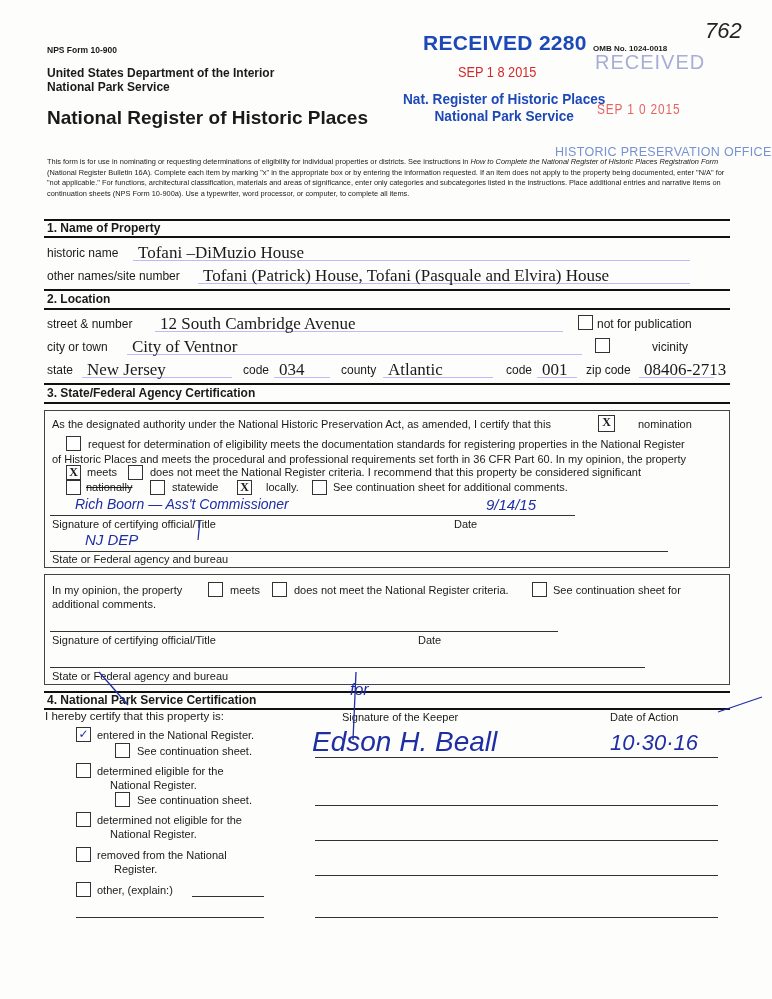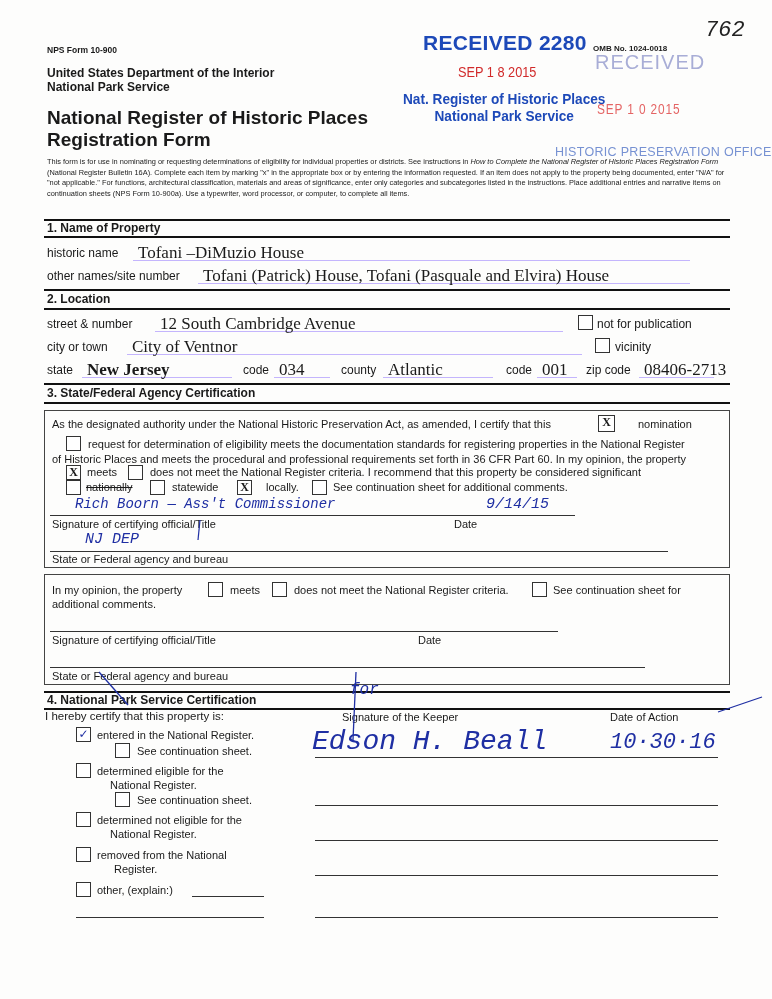--- a/index.html
+++ b/index.html
@@ -1,19 +1,19 @@
 <!DOCTYPE html>
 <html><head>
 <meta charset="utf-8">
 <style>
   * { box-sizing: border-box; margin: 0; padding: 0; }
   html, body { width: 772px; height: 999px; background: #fdfdfc; overflow: hidden; }
   body { position: relative; font-family: "Liberation Sans", sans-serif; color: #1a1a1a; }
   .abs { position: absolute; }
-  .hand { font-family: Liberation Mono, monospace; font-style: italic; color: #1f2fa3; }
+  .hand { font-family: Liberation Sans, sans-serif; font-style: italic; color: #1f2fa3; }
 
   .form-no { left: 47px; top: 45px; font-size: 8.5px; font-weight: bold; }
   .dept { left: 47px; top: 66px; font-size: 12px; font-weight: bold; line-height: 14px; }
   .title { left: 47px; top: 107px; font-size: 19px; font-weight: bold; line-height: 22px; }
   .omb { left: 593px; top: 44px; font-size: 8px; font-weight: bold; }
   .page-num { left: 705px; top: 18px; font-size: 22px; color: #222; }
 
   .stamp-received { left: 423px; top: 31px; font-size: 21px; font-weight: bold; color: #1d49b8; letter-spacing: 0.3px; }
   .stamp-date1 { left: 458px; top: 63px; font-size: 15px; color: #d12a2a; font-family: "Liberation Sans Narrow","Liberation Sans", sans-serif; transform: scaleX(0.85); transform-origin: left; }
   .stamp-nrhp { left: 403px; top: 90px; font-size: 15.5px; font-weight: bold; color: #1d49b8; line-height: 17px; text-align: center; transform: scaleX(0.88); transform-origin: left; }
@@ -38,21 +38,20 @@
 </head>
 <body>
 
 <div class="abs form-no">NPS Form 10-900</div>
 <div class="abs dept">
   <div>United States Department of the Interior</div>
   <div>National Park Service</div>
 </div>
 <div class="abs title">
   <div>National Register of Historic Places</div>
-  <div>Registration Form</div>
 </div>
 <div class="abs omb">OMB No. 1024-0018</div>
 <div class="abs page-num hand" style="color:#222;">762</div>
 
 <div class="abs stamp-received">RECEIVED 2280</div>
 <div class="abs stamp-date1">SEP 1 8 2015</div>
 <div class="abs stamp-nrhp">
   <div>Nat. Register of Historic Places</div>
   <div>National Park Service</div>
 </div>
@@ -77,24 +76,24 @@
 <div class="hr thick" style="top:308px;"></div>
 
 <div class="lbl" style="left:47px; top:317px;">street &amp; number</div>
 <div class="val" style="left:155px; top:317px; width:408px;">12 South Cambridge Avenue</div>
 <div class="cb" style="left:578px; top:315px;"></div>
 <div class="lbl" style="left:597px; top:317px;">not for publication</div>
 
 <div class="lbl" style="left:47px; top:340px;">city or town</div>
 <div class="val" style="left:127px; top:340px; width:455px;">City of  Ventnor</div>
 <div class="cb" style="left:595px; top:338px;"></div>
-<div class="lbl" style="left:615px; top:340px;">vicinity</div>
+<div class="lbl" style="left:652px; top:340px;">vicinity</div>
 
 <div class="lbl" style="left:47px; top:363px;">state</div>
-<div class="val" style="left:82px; top:363px; width:150px;font-weight:bold;">New Jersey</div>
+<div class="val" style="left:82px; top:363px; width:150px;">New Jersey</div>
 <div class="lbl" style="left:243px; top:363px;">code</div>
 <div class="val" style="left:274px; top:363px; width:56px;">034</div>
 <div class="lbl" style="left:341px; top:363px;">county</div>
 <div class="val" style="left:383px; top:363px; width:110px;">Atlantic</div>
 <div class="lbl" style="left:506px; top:363px;">code</div>
 <div class="val" style="left:537px; top:363px; width:40px;">001</div>
 <div class="lbl" style="left:586px; top:363px;">zip code</div>
 <div class="val" style="left:639px; top:363px; width:75px;">08406-2713</div>
 
 <div class="hr thick" style="top:383px;"></div>

